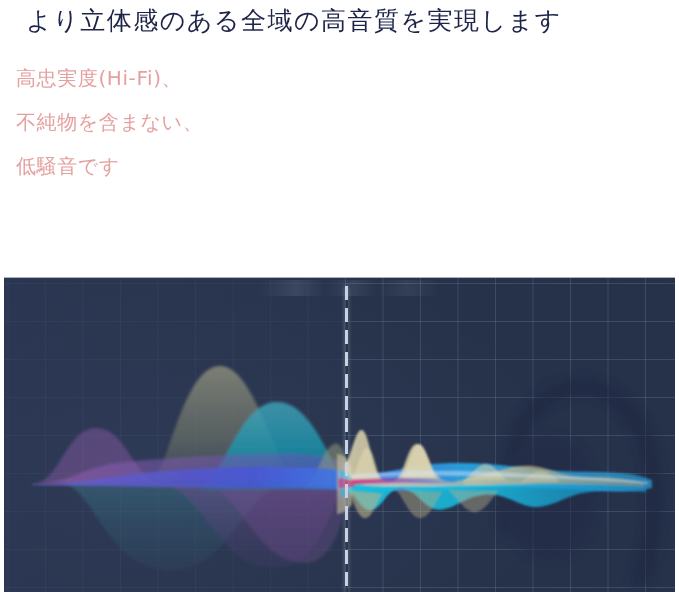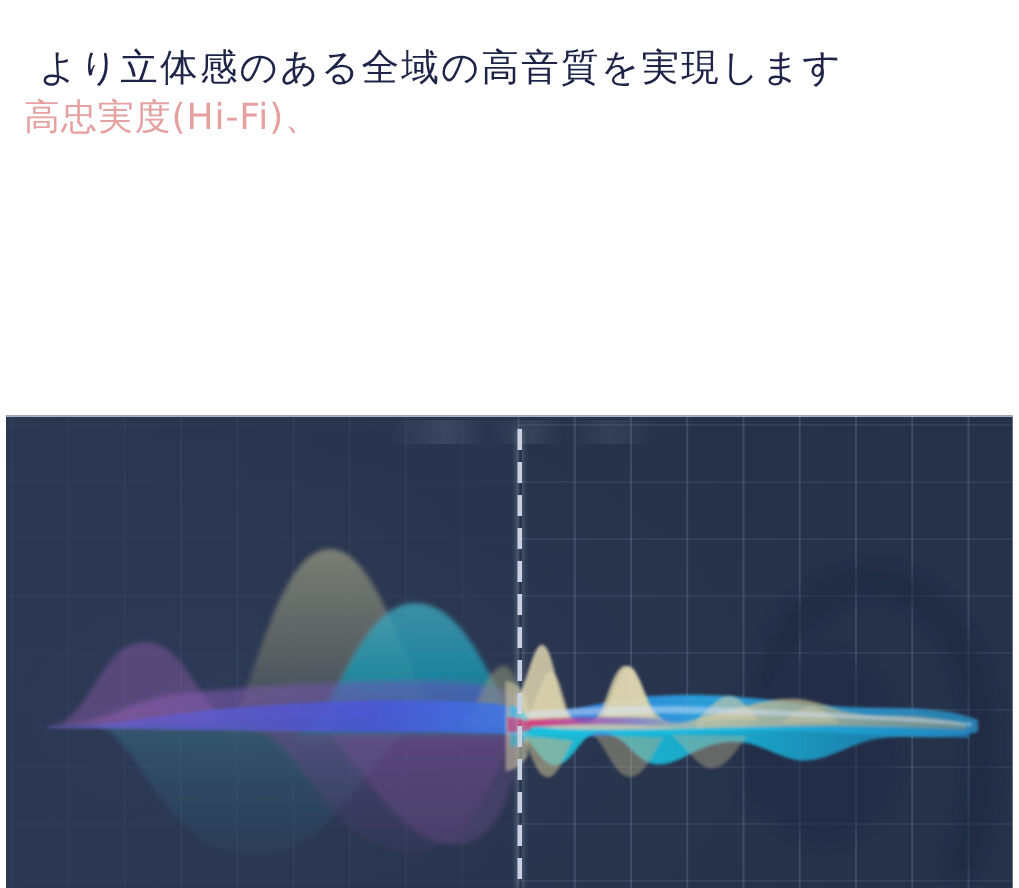--- a/index.html
+++ b/index.html
@@ -26,32 +26,31 @@
   .headline {
     position: absolute;
     left: 26px;
     top: 4px;
     font-size: 25px;
     line-height: 34px;
     letter-spacing: 1.5px;
     color: #1d2448;
     white-space: nowrap;
     font-weight: 400;
-    margin-top: 24px;
   }
 
   .body-lines {
     position: absolute;
     left: 16px;
     top: 56px;
     width: 420px;
   }
 
   .body-line {
-    font-size: 24px;
+    font-size: 20px;
     line-height: 44px;
     letter-spacing: 0.6px;
     color: #e5a0a0;
     white-space: nowrap;
     font-weight: 400;
   }
 
   
   .hero {
     position: absolute;
@@ -137,20 +136,22 @@
 </style>
 </head>
 <body>
 
 <div class="text-block">
 
   <div class="headline">より立体感のある全域の高音質を実現します</div>
 
   <div class="body-lines">
     <div class="body-line">高忠実度(Hi-Fi)、</div>
+    <div class="body-line">不純物を含まない、</div>
+    <div class="body-line">低騒音です</div>
   </div>
 
 </div>
 
 <div class="hero">
   <div class="hero-inner"></div>
   <div class="hero-left-tint"></div>
   <div class="grid-left"></div>
   <div class="grid"></div>
 

